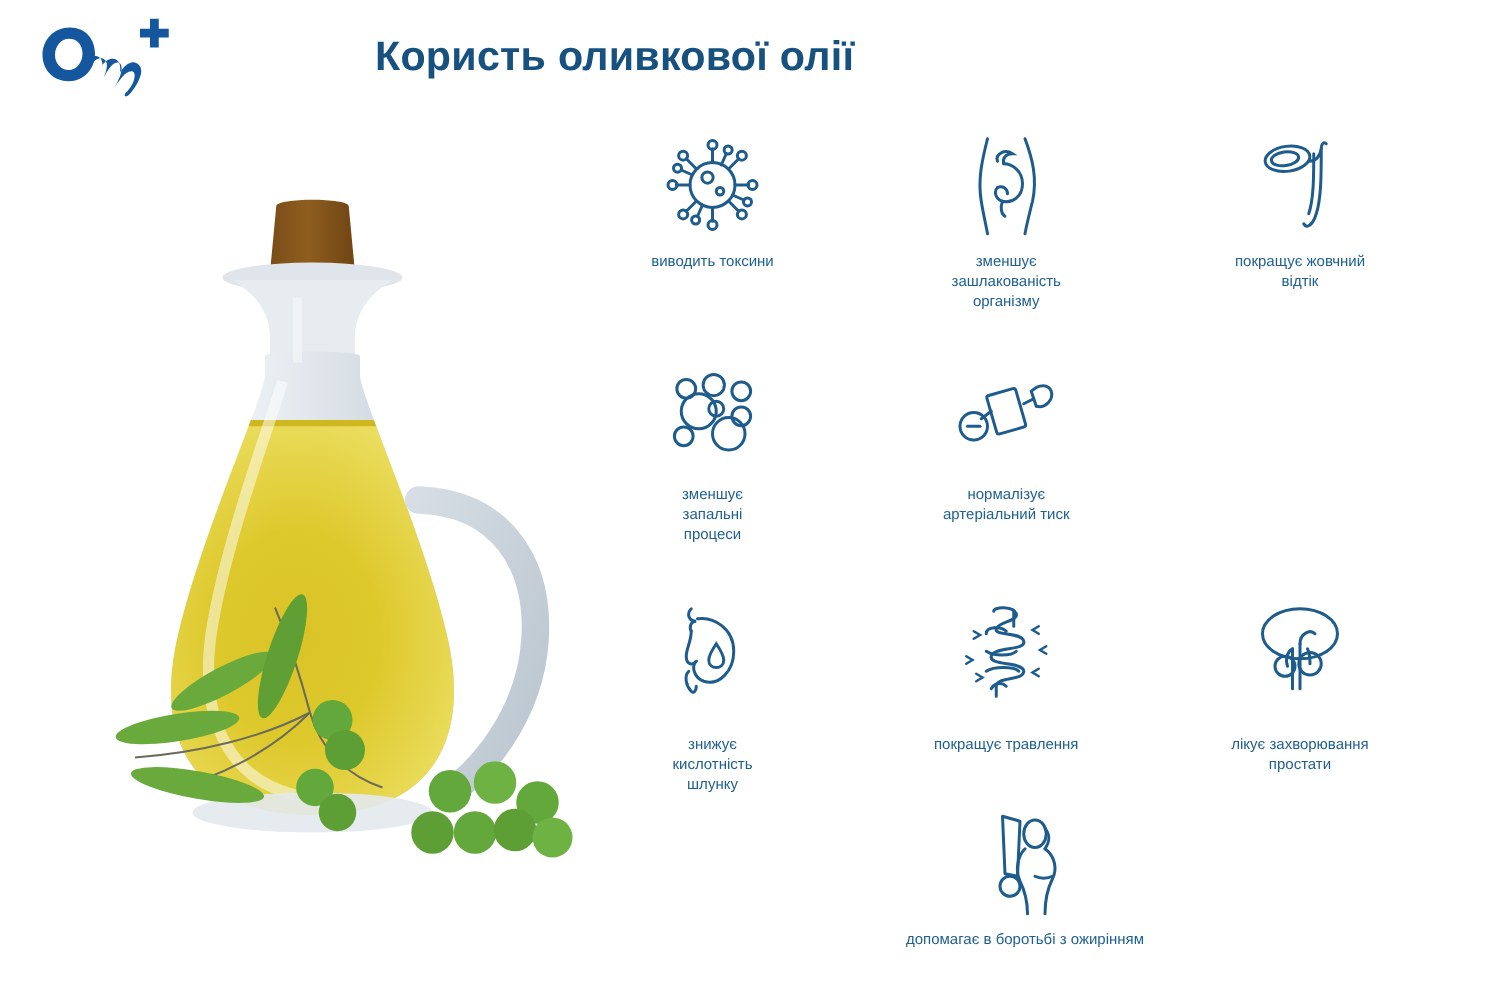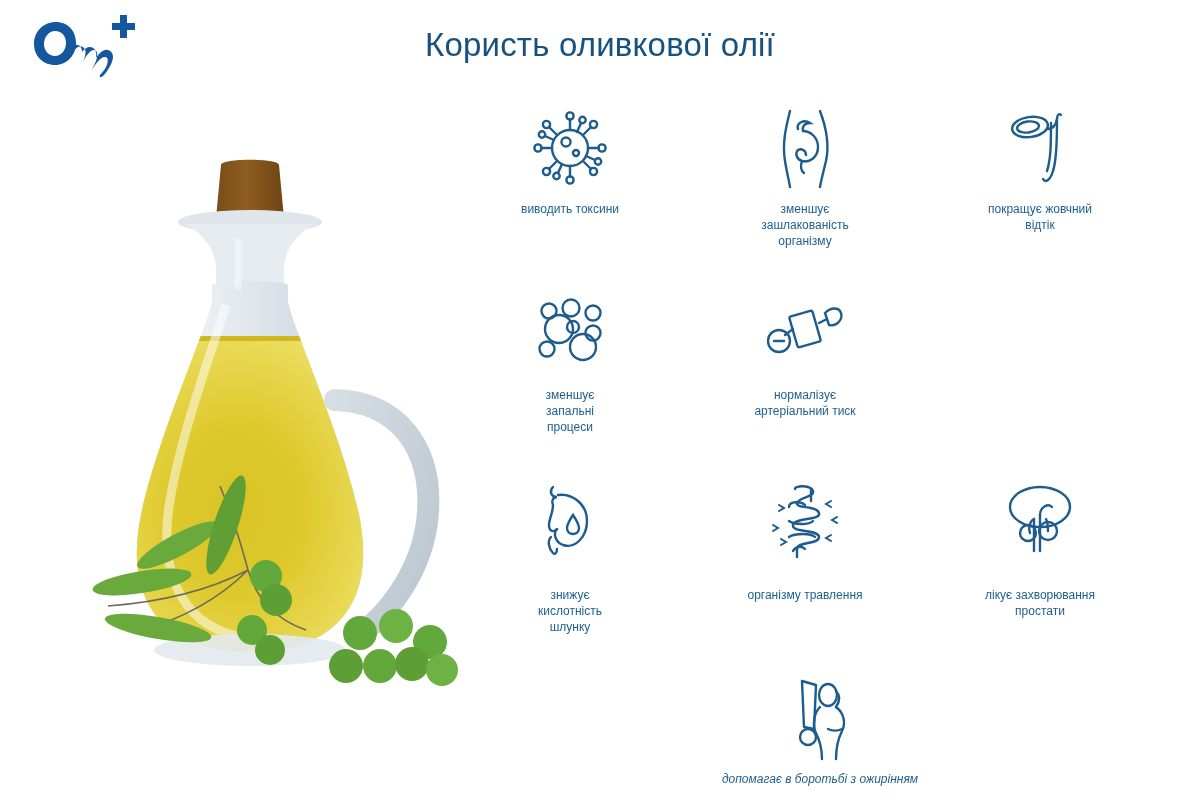--- a/index.html
+++ b/index.html
@@ -12,22 +12,21 @@
   }
   #page{position:relative;width:1200px;height:800px;}
 
   
   .logo{position:absolute;left:26px;top:14px;width:110px;height:66px;}
   .logo svg{display:block;}
 
   
   .title{
     position:absolute;left:300px;top:26px;width:600px;
-    text-align:center;
-    font-size:33px;font-weight:normal;
+    font-size:33px;font-weight:bold;
     color:#17517f;
     letter-spacing:.2px;
     line-height:1.15;
   }
 
   
   .illustration{position:absolute;left:40px;top:130px;width:420px;height:570px;}
   .illustration svg{display:block;}
 
   
@@ -48,21 +47,21 @@
     line-height:1.32;
     width:230px;
   }
   .cell.wide{width:380px;}
   .cell.wide .lbl{width:380px;}
 
   
   .r1{top:0;}
   .r2{top:186px;}
   .r3{top:372px;gap:14px;}
-  .r4{top:570px;font-style:italic;}
+  .r4{top:542px;}
   .c1{left:0px;}
   .c2{left:235px;}
   .c3{left:470px;}
   .cmid{left:180px;}
 </style>
 </head>
 <body>
 
 <div id="page">
 
@@ -302,21 +301,21 @@
           <g stroke-width="2">
             <path d="M24 30 l5 3 l-5 3"></path>
             <path d="M18 50 l5 3 l-5 3"></path>
             <path d="M26 64 l5 3 l-5 3"></path>
             <path d="M76 26 l-5 3 l5 3"></path>
             <path d="M82 42 l-5 3 l5 3"></path>
             <path d="M76 60 l-5 3 l5 3"></path>
           </g>
         </svg>
       </div>
-      <div class="lbl">організму травлення</div>
+      <div class="lbl">покращує травлення</div>
     </div>
 
     <div class="cell r3 c3">
       <div class="ico">
         <svg width="100" height="90" viewBox="0 0 100 90" fill="none" stroke="#1d5c8c" stroke-width="2.4" stroke-linecap="round">
           <ellipse cx="50" cy="32" rx="30" ry="20"></ellipse>
           <path d="M50 40 C50 32 58 28 62 32"></path>
           <path d="M50 40 L50 76"></path>
           <path d="M44 44 C40 46 38 52 40 58"></path>
           <path d="M44 44 L44 76"></path>

